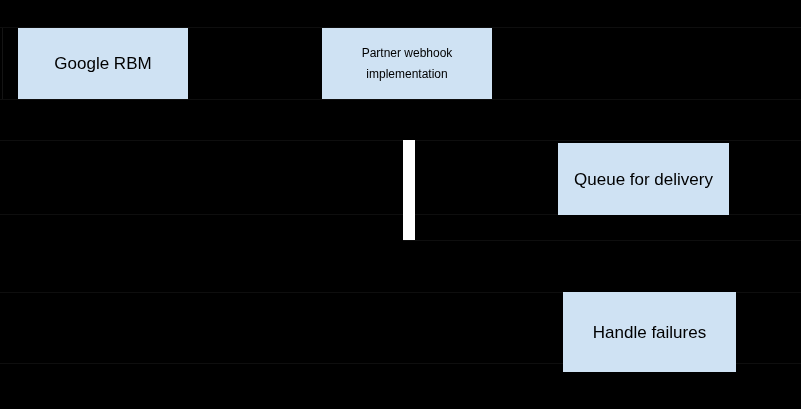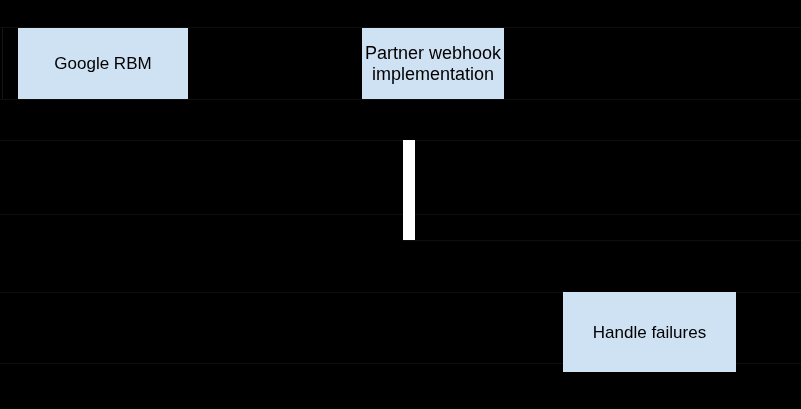--- a/index.html
+++ b/index.html
@@ -20,21 +20,21 @@
     background: var(--box-fill, #cfe2f3);
     color: var(--box-text, #000000);
     display: flex;
     align-items: center;
     justify-content: center;
     text-align: center;
     font-size: 17px;
     line-height: 21px;
   }
   .node-google    { left: 18px;  top: 28px;  width: 170px; height: 71px; }
-  .node-partner   { left: 322px; top: 28px;  width: 142px; height: 71px; font-size: 18px; margin-left: 40px; }
+  .node-partner   { left: 322px; top: 28px;  width: 170px; height: 71px; font-size: 12px; }
   .node-queue     { left: 558px; top: 143px; width: 171px; height: 72px; }
   .node-failures  { left: 563px; top: 292px; width: 173px; height: 80px; }
   .activation-bar {
     position: absolute;
     left: 403px; top: 140px;
     width: 12px; height: 100px;
     background: var(--bar, #ffffff);
   }
   .row-line {
     position: absolute;
@@ -74,18 +74,21 @@
   <div class="node node-google">
     <span>Google RBM</span>
   </div>
 
   <div class="node node-partner">
     <span>Partner webhook implementation</span>
   </div>
 
   <div class="activation-bar"></div>
 
+  <div class="node node-queue">
+    <span>Queue for delivery</span>
+  </div>
 
   <div class="node node-failures">
     <span>Handle failures</span>
   </div>
 
 </div>
 
 </body></html>

